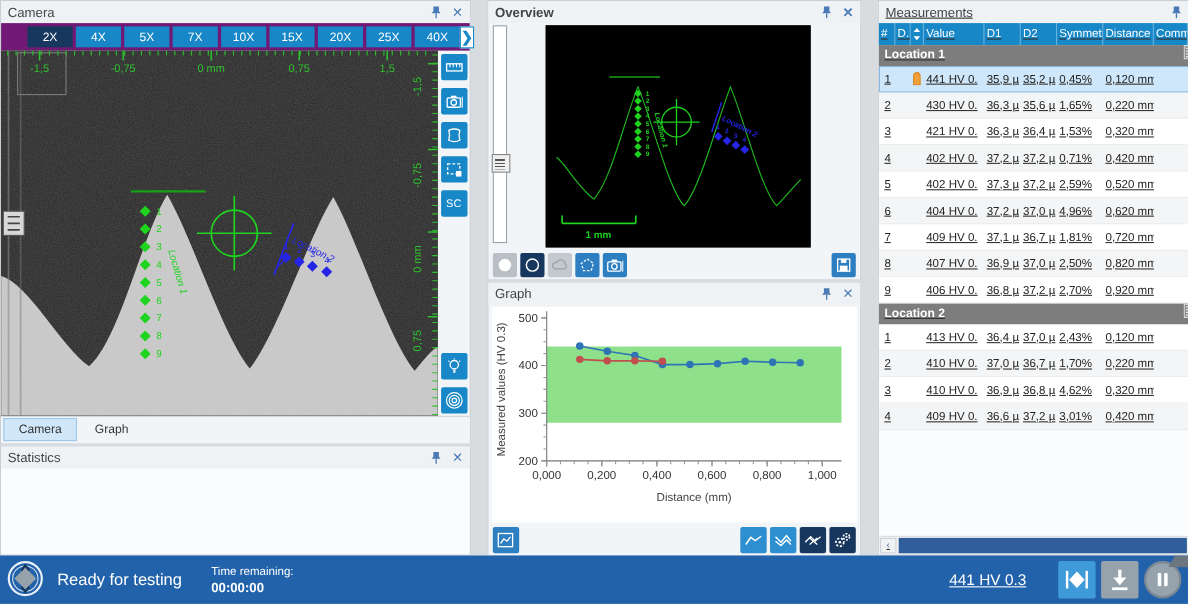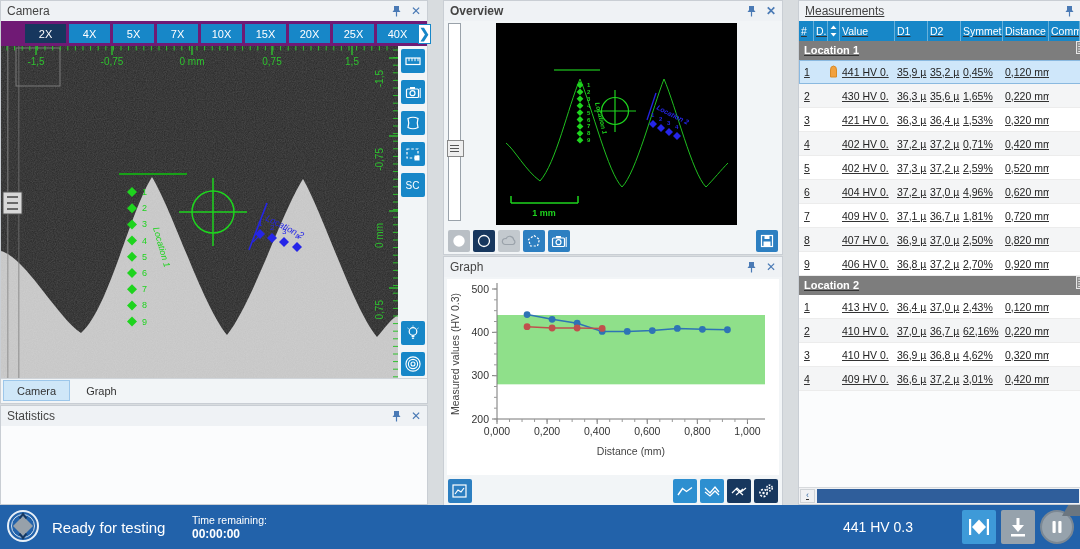--- a/index.html
+++ b/index.html
@@ -88,21 +88,21 @@
   .hbar-arrow{width:13px;flex:0 0 13px;background:#f0f1f3;border:1px solid #cfd3d7;color:#3a6ea5;font-size:9px;line-height:10px;text-align:center;cursor:pointer;}
   .hbar-thumb{width:262px;background:#2f5e9b;margin-left:2px;cursor:pointer;}
   .hbar-corner{margin-left:auto;width:15px;background:#1b9bd7;display:flex;align-items:center;justify-content:center;color:#fff;font-size:9px;cursor:pointer;}
   
   .statusbar{height:44px;flex:0 0 44px;background:#2262aa;display:flex;align-items:center;padding:0 6px;color:#fff;position:relative;}
   .sb-status{margin-left:12px;font-size:15px;width:128px;}
   .sb-time{margin-left:12px;width:80px;}
   .sb-time .lbl{font-size:10.5px;}
   .sb-time .val{font-size:12px;margin-top:1px;font-weight:bold;}
   .sb-prog{margin-left:14px;font-size:11px;display:grid;grid-template-columns:52px auto;row-gap:3px;}
-  .sb-val{margin-left:auto;margin-right:44px;font-size:14px;}
+  .sb-val{margin-left:auto;margin-right:24px;font-size:14px;text-decoration:underline;}
   .sb-btn{width:34px;height:34px;border:none;border-radius:2px;margin-left:5px;display:flex;align-items:center;justify-content:center;cursor:pointer;padding:0;flex:0 0 34px;}
   .sb-btn.blue{background:#3e9ad8;}
   .sb-btn.gray{background:#96a2ac;}
   .sb-btn.round{border-radius:50%;border:2px solid #7b8894;box-sizing:border-box;}
   .sb-notch{position:absolute;right:0;top:0;width:18px;height:11px;background:#6b7680;clip-path:polygon(35% 0,100% 0,100% 100%,0 100%);}
 </style>
 </head>
 <body>
 
 <div class="app">
@@ -860,21 +860,21 @@
                   <line x1="2.2" y1="10.5" x2="9.8" y2="10.5" stroke="#4d7fb8" stroke-width="1"></line>
                 </svg>
               </span>
             </div>
             <div class="mrow alt">
               <span class="mc r-num">2</span>
               <span class="mc r-ind"></span>
               <span class="mc r-val">410 HV 0.</span>
               <span class="mc r-d1">37,0 µ</span>
               <span class="mc r-d2">36,7 µ</span>
-              <span class="mc r-sym">62,16%</span>
+              <span class="mc r-sym">1,70%</span>
               <span class="mc r-dist">0,220 mm</span>
               <span class="mc r-com"></span>
               <span class="mc r-note">
                 <svg width="12" height="13" viewBox="0 0 12 13">
                   <rect x="0.5" y="0.5" width="11" height="12" fill="#fff" stroke="#4d7fb8" stroke-width="1"></rect>
                   <line x1="2.2" y1="3" x2="9.8" y2="3" stroke="#4d7fb8" stroke-width="1"></line>
                   <line x1="2.2" y1="5.5" x2="9.8" y2="5.5" stroke="#4d7fb8" stroke-width="1"></line>
                   <line x1="2.2" y1="8" x2="9.8" y2="8" stroke="#4d7fb8" stroke-width="1"></line>
                   <line x1="2.2" y1="10.5" x2="9.8" y2="10.5" stroke="#4d7fb8" stroke-width="1"></line>
                 </svg>

